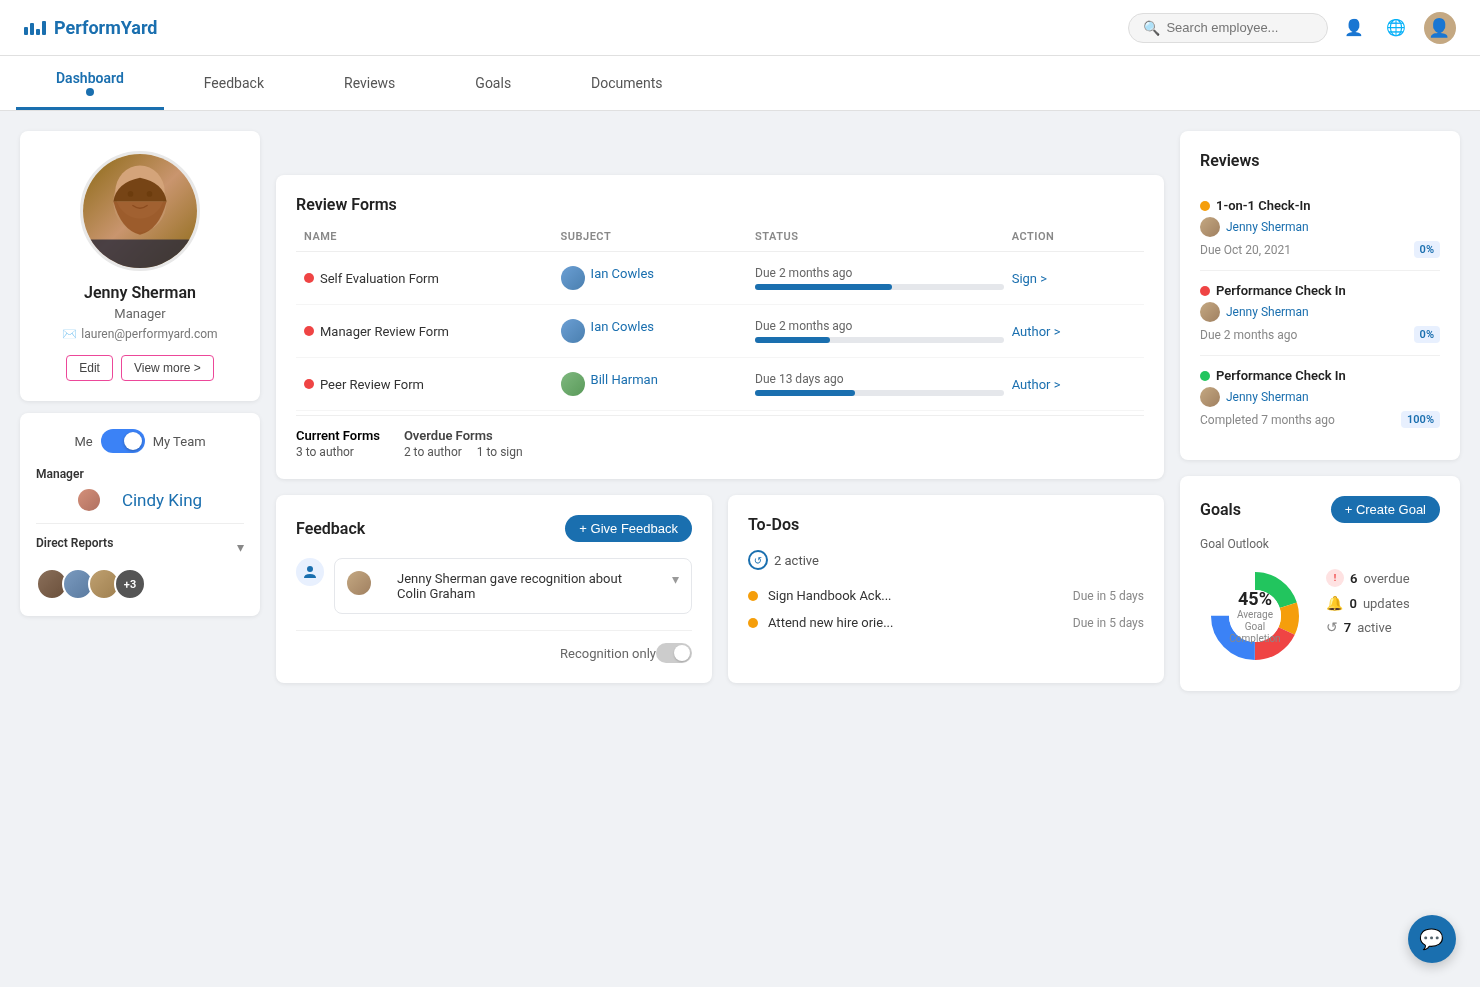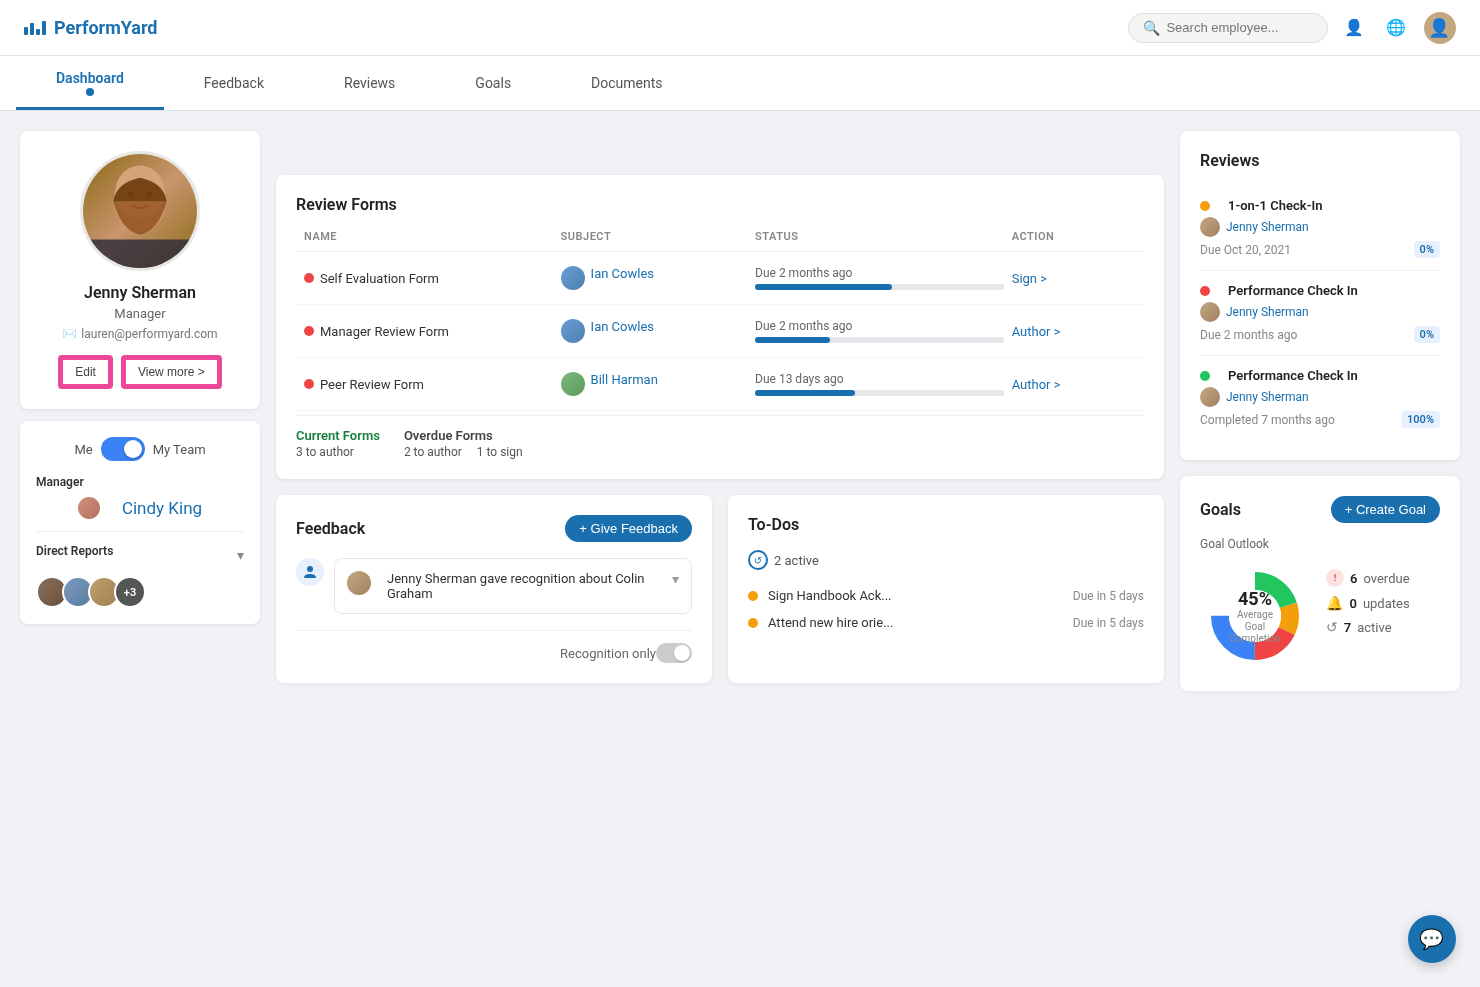--- a/index.html
+++ b/index.html
@@ -27,21 +27,21 @@
 
     
     .left-panel { width: 240px; flex-shrink: 0; display: flex; flex-direction: column; gap: 12px; }
     .profile-card { background: #fff; border-radius: 8px; padding: 20px; text-align: center; box-shadow: 0 1px 4px rgba(0,0,0,0.08); }
     .profile-avatar { width: 120px; height: 120px; border-radius: 50%; object-fit: cover; margin: 0 auto 12px; display: block; border: 3px solid #e8e8e8; background: #ddd; overflow: hidden; }
     .profile-avatar-inner { width: 100%; height: 100%; background: linear-gradient(135deg, #8B6914 0%, #c9956e 50%, #8B6914 100%); display: flex; align-items: center; justify-content: center; font-size: 40px; color: #fff; }
     .profile-name { font-size: 16px; font-weight: 600; color: #222; margin-bottom: 4px; }
     .profile-title { font-size: 13px; color: #666; margin-bottom: 6px; }
     .profile-email { font-size: 12px; color: #777; display: flex; align-items: center; justify-content: center; gap: 4px; margin-bottom: 14px; }
     .profile-actions { display: flex; gap: 8px; justify-content: center; }
-    .btn-outline { border: 5px solid #ec4899; background: #fff; border-radius: 4px; padding: 5px 12px; font-size: 12px; cursor: pointer; color: #444; }
+    .btn-outline { border: 1px solid #ec4899; background: #fff; border-radius: 4px; padding: 5px 12px; font-size: 12px; cursor: pointer; color: #444; }
 
     .team-card { background: #fff; border-radius: 8px; padding: 16px; box-shadow: 0 1px 4px rgba(0,0,0,0.08); }
     .toggle-row { display: flex; align-items: center; gap: 8px; justify-content: center; margin-bottom: 14px; }
     .toggle-label { font-size: 13px; color: #555; }
     .toggle-switch { width: 44px; height: 24px; background: #3b82f6; border-radius: 12px; position: relative; cursor: pointer; }
     .toggle-knob { width: 18px; height: 18px; background: #fff; border-radius: 50%; position: absolute; top: 3px; right: 3px; box-shadow: 0 1px 3px rgba(0,0,0,0.3); }
     .team-section-label { font-size: 12px; font-weight: 600; color: #333; margin-bottom: 8px; }
     .manager-link { color: #1a6faf; font-size: 17px; cursor: pointer; display: flex; align-items: center; gap: 22px; justify-content: center; }
     .manager-avatar { width: 22px; height: 22px; border-radius: 50%; background: linear-gradient(135deg, #e8a87c, #d4704a); }
     .divider { border: none; border-top: 1px solid #eee; margin: 12px 0; }
@@ -71,21 +71,21 @@
     .progress-bar-bg { height: 6px; background: #e5e7eb; border-radius: 3px; width: 100%; position: relative; }
     .progress-bar-fill { height: 100%; border-radius: 3px; background: #1a6faf; }
     .action-btn { color: #1a6faf; font-size: 13px; cursor: pointer; white-space: nowrap; }
 
     .forms-footer { display: flex; gap: 24px; padding-top: 12px; border-top: 1px solid #eee; margin-top: 4px; }
     .forms-footer-section { font-size: 12px; color: #555; }
 
     
     .feedback-header { display: flex; align-items: center; justify-content: space-between; margin-bottom: 16px; }
     .btn-blue { background: #1a6faf; color: #fff; border: none; border-radius: 20px; padding: 6px 14px; font-size: 13px; cursor: pointer; display: flex; align-items: center; gap: 4px; }
-    .feedback-item { display: flex; align-items: flex-start; gap: 16px; padding: 12px; border: 1px solid #e5e7eb; border-radius: 8px; }
+    .feedback-item { display: flex; align-items: flex-start; gap: 26px; padding: 12px; border: 1px solid #e5e7eb; border-radius: 8px; }
     .feedback-icon { width: 28px; height: 28px; border-radius: 50%; background: #e8f0fe; display: flex; align-items: center; justify-content: center; color: #1a6faf; flex-shrink: 0; font-size: 14px; }
     .feedback-avatar { width: 24px; height: 24px; border-radius: 50%; background: #c4a882; flex-shrink: 0; }
     .feedback-text { font-size: 13px; color: #333; flex: 1; }
     .feedback-expand { color: #999; cursor: pointer; }
 
     .recognition-row { display: flex; align-items: center; justify-content: flex-end; gap: 0; margin-top: 16px; padding-top: 12px; border-top: 1px solid #f0f0f0; }
     .recognition-label { font-size: 13px; color: #666; }
     .toggle-off { width: 36px; height: 20px; background: #ccc; border-radius: 10px; position: relative; cursor: pointer; }
     .toggle-off-knob { width: 16px; height: 16px; background: #fff; border-radius: 50%; position: absolute; top: 2px; right: 2px; box-shadow: 0 1px 2px rgba(0,0,0,0.2); }
     .todos-active-badge { display: flex; align-items: center; gap: 6px; font-size: 13px; color: #555; }
@@ -94,21 +94,21 @@
     .todo-dot { width: 10px; height: 10px; border-radius: 50%; background: #f59e0b; flex-shrink: 0; }
     .todo-text { font-size: 13px; color: #333; flex: 1; }
     .todo-due { font-size: 12px; color: #888; white-space: nowrap; }
 
     
     .right-panel { width: 280px; flex-shrink: 0; display: flex; flex-direction: column; gap: 16px; }
 
     
     .review-item { padding: 12px 0; border-bottom: 1px solid #f0f0f0; }
     .review-item:last-child { border-bottom: none; }
-    .review-status-row { display: flex; align-items: center; gap: 18px; margin-bottom: 4px; }
+    .review-status-row { display: flex; align-items: center; gap: 6px; margin-bottom: 4px; }
     .status-dot-yellow { width: 10px; height: 10px; border-radius: 50%; background: #f59e0b; flex-shrink: 0; }
     .status-dot-red { width: 10px; height: 10px; border-radius: 50%; background: #ef4444; flex-shrink: 0; }
     .status-dot-green { width: 10px; height: 10px; border-radius: 50%; background: #22c55e; flex-shrink: 0; }
     .review-title { font-size: 13px; font-weight: 600; color: #222; }
     .review-person-row { display: flex; align-items: center; gap: 6px; margin: 4px 0; }
     .review-person-avatar { width: 20px; height: 20px; border-radius: 50%; background: #c4a882; flex-shrink: 0; }
     .review-person-link { color: #1a6faf; font-size: 12px; cursor: pointer; }
     .review-meta-row { display: flex; align-items: center; justify-content: space-between; }
     .review-due { font-size: 12px; color: #888; }
     .review-pct { background: #e8f0fe; color: #1a6faf; font-size: 11px; font-weight: 600; border-radius: 4px; padding: 2px 6px; }
@@ -312,21 +312,21 @@
           <span class="status-text">Due 13 days ago</span>
           <div class="progress-bar-bg">
             <div class="progress-bar-fill" style="width:40%"></div>
           </div>
         </div>
         <div class="action-btn">Author &gt;</div>
       </div>
 
       <div class="forms-footer">
         <div class="forms-footer-section">
-          <div style="font-weight:600;font-size:13px;color:#15803d;margin-bottom:2px;">Current Forms</div>
+          <div style="font-weight:600;font-size:13px;color:#000000;margin-bottom:2px;">Current Forms</div>
           <div>3 to author</div>
         </div>
         <div class="forms-footer-section">
           <div style="font-weight:600;font-size:13px;color:#444;margin-bottom:2px;">Overdue Forms</div>
           <div style="display:inline;margin-right:12px;">2 to author</div>
           <span>1 to sign</span>
         </div>
       </div>
     </div>
 

